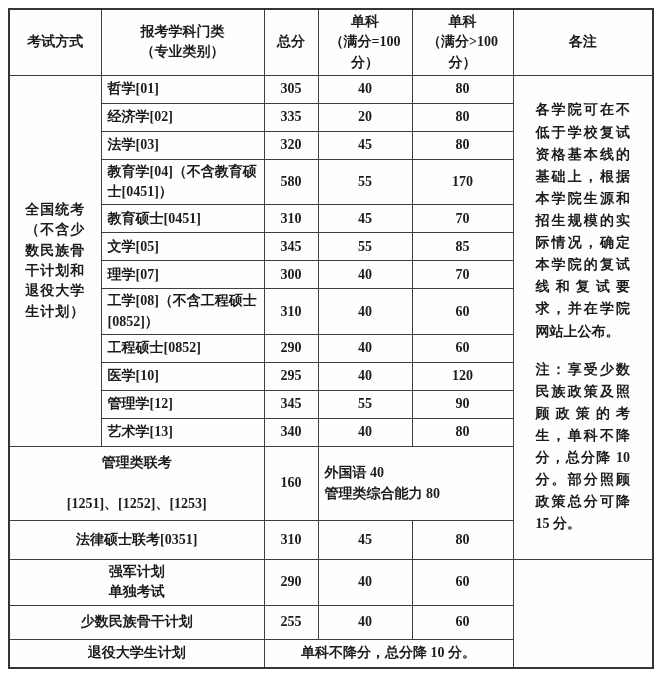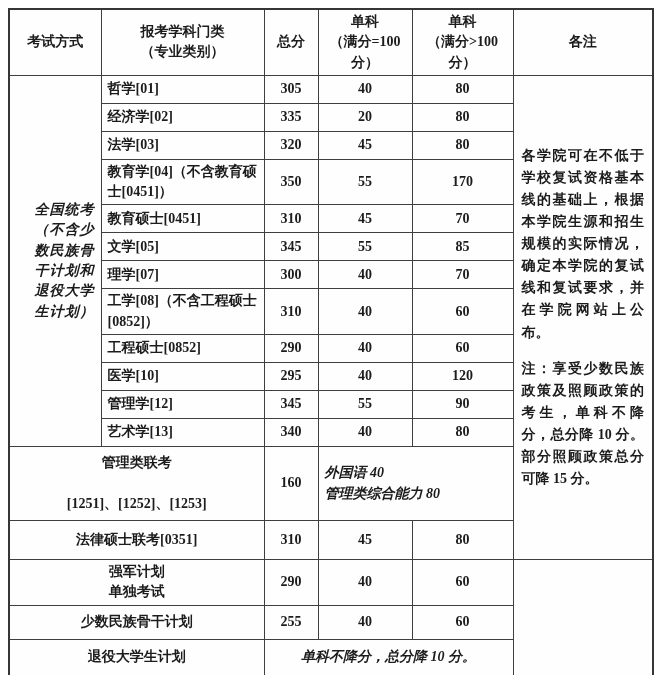--- a/index.html
+++ b/index.html
@@ -42,66 +42,63 @@
     padding: 2px 2px;
   }
   td.num {
     text-align: center;
   }
   td.subject {
     text-align: left;
     padding-left: 8px;
   }
   td.exam-method {
-    text-align: right;
+    text-align: center;
     white-space: pre-line;
     padding-left: 7px;
     letter-spacing: 1px;
     line-height: 1.75;
-    font-style: italic;
   }
   td.multiline {
     white-space: pre-line;
   }
   td.remarks-cell {
     vertical-align: middle;
     padding: 6px 8px;
     text-align: justify;
   }
   td.remarks-cell p {
-    margin: 2px;
+    margin: 16px;
     line-height: 1.58;
     text-align: justify;
   }
   td.remarks-cell p.second {
     margin-top: 14px;
   }
   td.policy-cell {
     text-align: center;
-    font-style: italic;
   }
   td.requirement-cell {
     text-align: left;
     white-space: pre-line;
     padding-left: 10px;
-    font-style: italic;
   }
   td.group-label {
     text-align: center;
     white-space: pre-line;
     padding-left: 8px;
   }
   tr.r-header  { height: 60px; }
   tr.r-single  { height: 28px; }
   tr.r-double  { height: 42px; margin-top: 17px; }
   tr.r-mgmt    { height: 74px; }
   tr.r-law     { height: 39px; }
   tr.r-mil     { height: 42px; }
   tr.r-min     { height: 34px; }
-  tr.r-vet     { height: 37px; }
+  tr.r-vet     { height: 29px; }
 </style>
 </head>
 <body>
 
 <div class="page">
   <table class="score-table">
     <colgroup>
       <col style="width:92px">
       <col style="width:163px">
       <col style="width:54px">
@@ -148,21 +145,21 @@
       <td class="num">80</td>
     </tr>
     <tr class="r-single">
       <td class="subject">法学[03]</td>
       <td class="num">320</td>
       <td class="num">45</td>
       <td class="num">80</td>
     </tr>
     <tr class="r-double">
       <td class="subject">教育学[04]（不含教育硕士[0451]）</td>
-      <td class="num">350</td>
+      <td class="num">580</td>
       <td class="num">55</td>
       <td class="num">170</td>
     </tr>
     <tr class="r-single">
       <td class="subject">教育硕士[0451]</td>
       <td class="num">310</td>
       <td class="num">45</td>
       <td class="num">70</td>
     </tr>
     <tr class="r-single">

